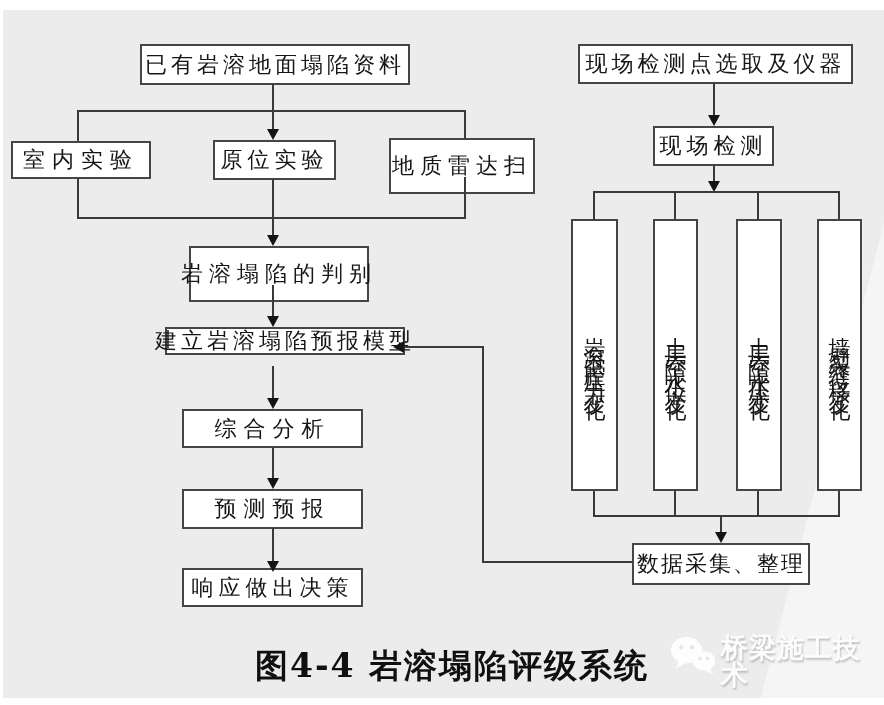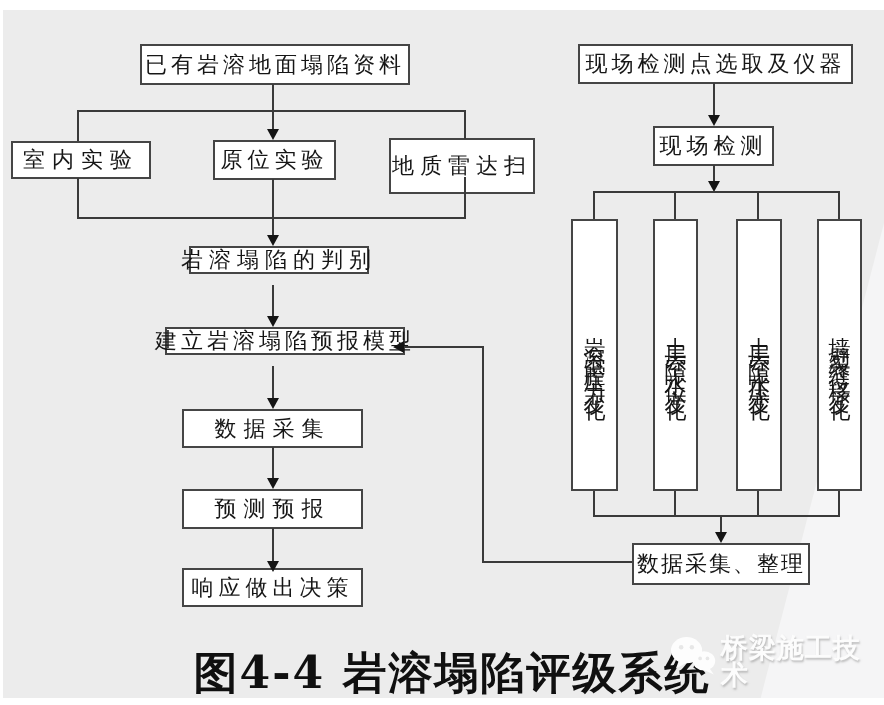--- a/index.html
+++ b/index.html
@@ -13,40 +13,40 @@
         font-size:22px;color:#161616;letter-spacing:4px;white-space:nowrap;line-height:1;}
   .node.vert{writing-mode:vertical-rl;text-orientation:upright;letter-spacing:9px;white-space:normal;}
   .hl,.vl{position:absolute;background:#3a3a3a;}
   .hl{height:2px;}
   .vl{width:2px;}
   .ad{position:absolute;width:0;height:0;border-left:6px solid transparent;border-right:6px solid transparent;
       border-top:11px solid #141414;}
   .al{position:absolute;width:0;height:0;border-top:6px solid transparent;border-bottom:6px solid transparent;
       border-right:11px solid #141414;}
   .caption{position:absolute;left:182px;top:644px;width:540px;text-align:center;
-      font-family:"DejaVu Serif","Liberation Serif",serif;font-weight:bold;font-size:44px;
+      font-family:"DejaVu Serif","Liberation Serif",serif;font-weight:bold;font-size:33px;
       color:#101010;letter-spacing:2px;}
   .wm{position:absolute;left:670px;top:634px;display:flex;gap:4px;}
   .wm-text{font-size:27px;font-weight:bold;color:#fcfcfc;letter-spacing:1px;
       text-shadow:1px 2px 2px rgba(150,150,150,0.55);line-height:1;}
 </style>
 </head>
 <body>
 
 <div class="stage">
   <div class="panel"></div>
   <div class="panel-light"></div>
 
   <div class="node" style="left:140px;top:44px;width:270px;height:41px">已有岩溶地面塌陷资料</div>
   <div class="node" style="left:11px;top:141px;width:140px;height:38px;letter-spacing:7px">室内实验</div>
   <div class="node" style="left:213px;top:140px;width:123px;height:40px;letter-spacing:5px">原位实验</div>
   <div class="node" style="left:389px;top:138px;width:146px;height:56px;letter-spacing:6px">地质雷达扫</div>
-  <div class="node" style="left:189px;top:246px;width:180px;height:28px;letter-spacing:6px">岩溶塌陷的判别</div>
+  <div class="node" style="left:189px;top:246px;width:180px;height:56px;letter-spacing:6px">岩溶塌陷的判别</div>
   <div class="node" style="left:165px;top:327px;width:240px;height:28px">建立岩溶塌陷预报模型</div>
-  <div class="node" style="left:182px;top:409px;width:181px;height:39px;letter-spacing:7px">数据采集</div>
+  <div class="node" style="left:182px;top:409px;width:181px;height:39px;letter-spacing:7px">综合分析</div>
   <div class="node" style="left:182px;top:489px;width:181px;height:40px;letter-spacing:7px">预测预报</div>
   <div class="node" style="left:182px;top:568px;width:181px;height:39px;letter-spacing:5px">响应做出决策</div>
 
   <div class="node" style="left:578px;top:44px;width:275px;height:40px">现场检测点选取及仪器</div>
   <div class="node" style="left:653px;top:126px;width:121px;height:40px;letter-spacing:5px">现场检测</div>
 
   <div class="node vert" style="left:571px;top:219px;width:47px;height:272px">岩溶空腔压力变化</div>
   <div class="node vert" style="left:653px;top:219px;width:45px;height:272px">土层空隙水位变化</div>
   <div class="node vert" style="left:736px;top:219px;width:46px;height:272px">土层空隙水压变化</div>
   <div class="node vert" style="left:817px;top:219px;width:45px;height:272px">墙壁裂缝位移变化</div>

